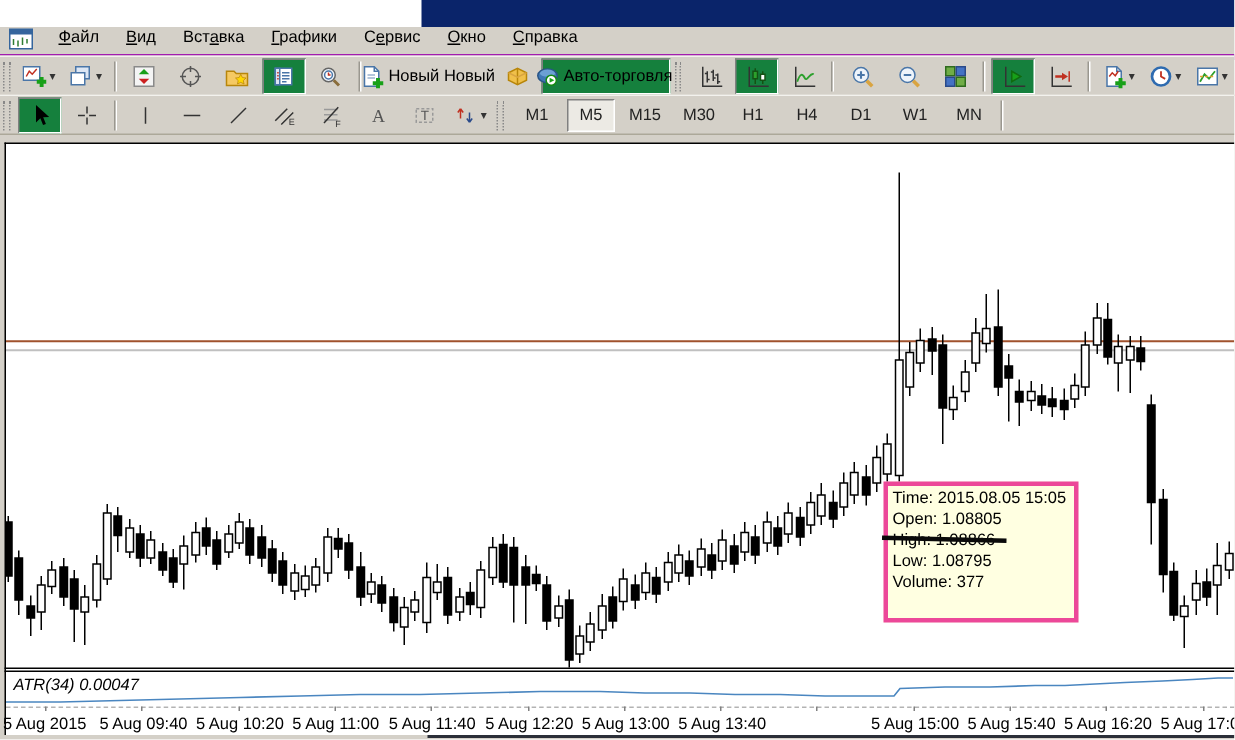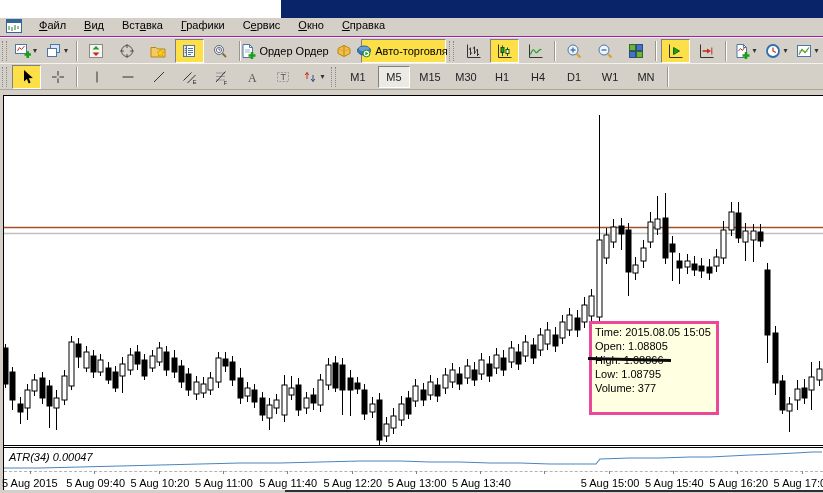--- a/index.html
+++ b/index.html
@@ -15,21 +15,21 @@
   .menu-logo{width:16px;height:16px;margin:0 8px 0 6px;display:inline-block;}
   .menu-item{padding:1px 9px;cursor:default;}
   .menu-item u{text-decoration:underline;}
   
   .toolbar{position:absolute;left:0;width:823px;height:25px;background:#d4d0c8;
            display:flex;align-items:center;border-top:1px solid #f3f2ee;border-bottom:1px solid #aca899;}
   #toolbar-main{top:37px;}
   #toolbar-drawing{top:63px;}
   .tbtn{height:22px;min-width:23px;display:flex;align-items:center;justify-content:center;
         padding:0 2px;margin:0 1px;border:1px solid transparent;}
-  .tbtn.pressed{background:#fde047;border-color:#808080 #ffffff #ffffff #808080;text-align:right;}
+  .tbtn.pressed{background:#15803d;border-color:#808080 #ffffff #ffffff #808080;text-align:right;}
   .tbtn .label{margin:0 3px;white-space:nowrap;}
   .ticon{width:16px;height:16px;display:inline-block;}
   .ticon svg{width:16px;height:16px;display:block;}
   .drop{font-size:8px;color:#333;margin-left:2px;}
   .tsep{width:0;height:20px;border-left:1px solid #9a978f;border-right:1px solid #ffffff;margin:0 3px;}
   .tgrip{width:3px;height:20px;border-left:1px dotted #888;border-right:1px dotted #888;margin:0 4px 0 2px;}
   .tfbtn{height:20px;min-width:24px;display:flex;align-items:center;justify-content:center;
          margin:0 2px;color:#222;border:1px solid transparent;padding:0 3px;}
   .tfbtn.pressed{background:#eceae4;border-color:#808080 #ffffff #ffffff #808080;}
   
@@ -151,21 +151,21 @@
       <div class="tsep"></div>
       <div class="tbtn">
         <span class="ticon">
           <svg viewBox="0 0 16 16">
             <path d="M3 1.5 h6.5 l3 3 V14.5 H3 Z" fill="#fff" stroke="#4a76a8"></path>
             <path d="M9.5 1.5 v3 h3" fill="none" stroke="#4a76a8"></path>
             <path d="M5 7 h5 M5 9 h5" stroke="#9bb3d0"></path>
             <path d="M8.5 12.5 H15.5 M12 9 V16" stroke="#18a018" stroke-width="2.6"></path>
           </svg>
         </span>
-        <span class="label">Ордер Ордер</span>
+        <span class="label">Новый Новый</span>
       </div>
       <div class="tbtn">
         <span class="ticon">
           <svg viewBox="0 0 16 16">
             <path d="M2 5.5 L8 2.5 L14 5.5 V10.5 L8 13.5 L2 10.5 Z" fill="#f0c04a" stroke="#b8860b"></path>
             <path d="M8 2.5 V13.5" stroke="#b8860b"></path>
             <path d="M2 5.5 L8 8.5 L14 5.5" fill="none" stroke="#d9a441"></path>
           </svg>
         </span>
       </div>

